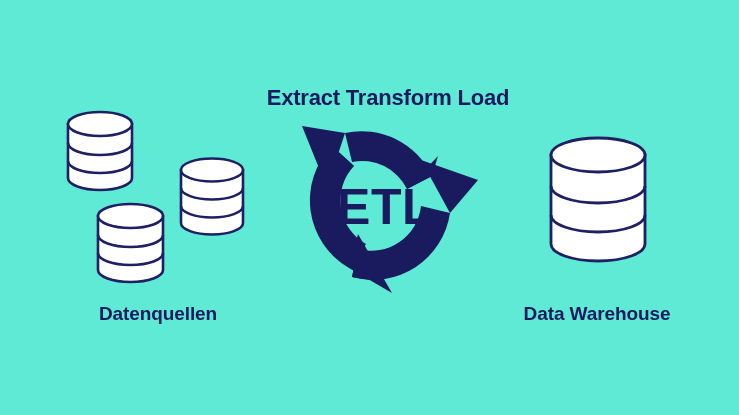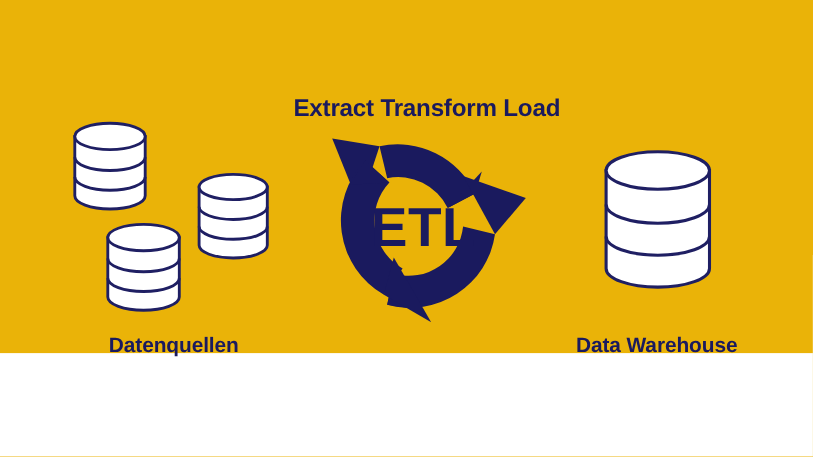--- a/index.html
+++ b/index.html
@@ -9,22 +9,22 @@
   body {
     width: 739px;
     height: 415px;
     background: #ffffff;
     font-family: "Liberation Sans", sans-serif;
     overflow: hidden;
   }
   #canvas {
     position: relative;
     width: 739px;
-    height: 321px;
-    background: #eab308;
+    height: 415px;
+    background: #5eead4;
   }
   .diagram-svg {
     position: absolute;
     top: 0;
     left: 0;
     width: 739px;
     height: 415px;
   }
   .title-text {
     font-size: 22px;

